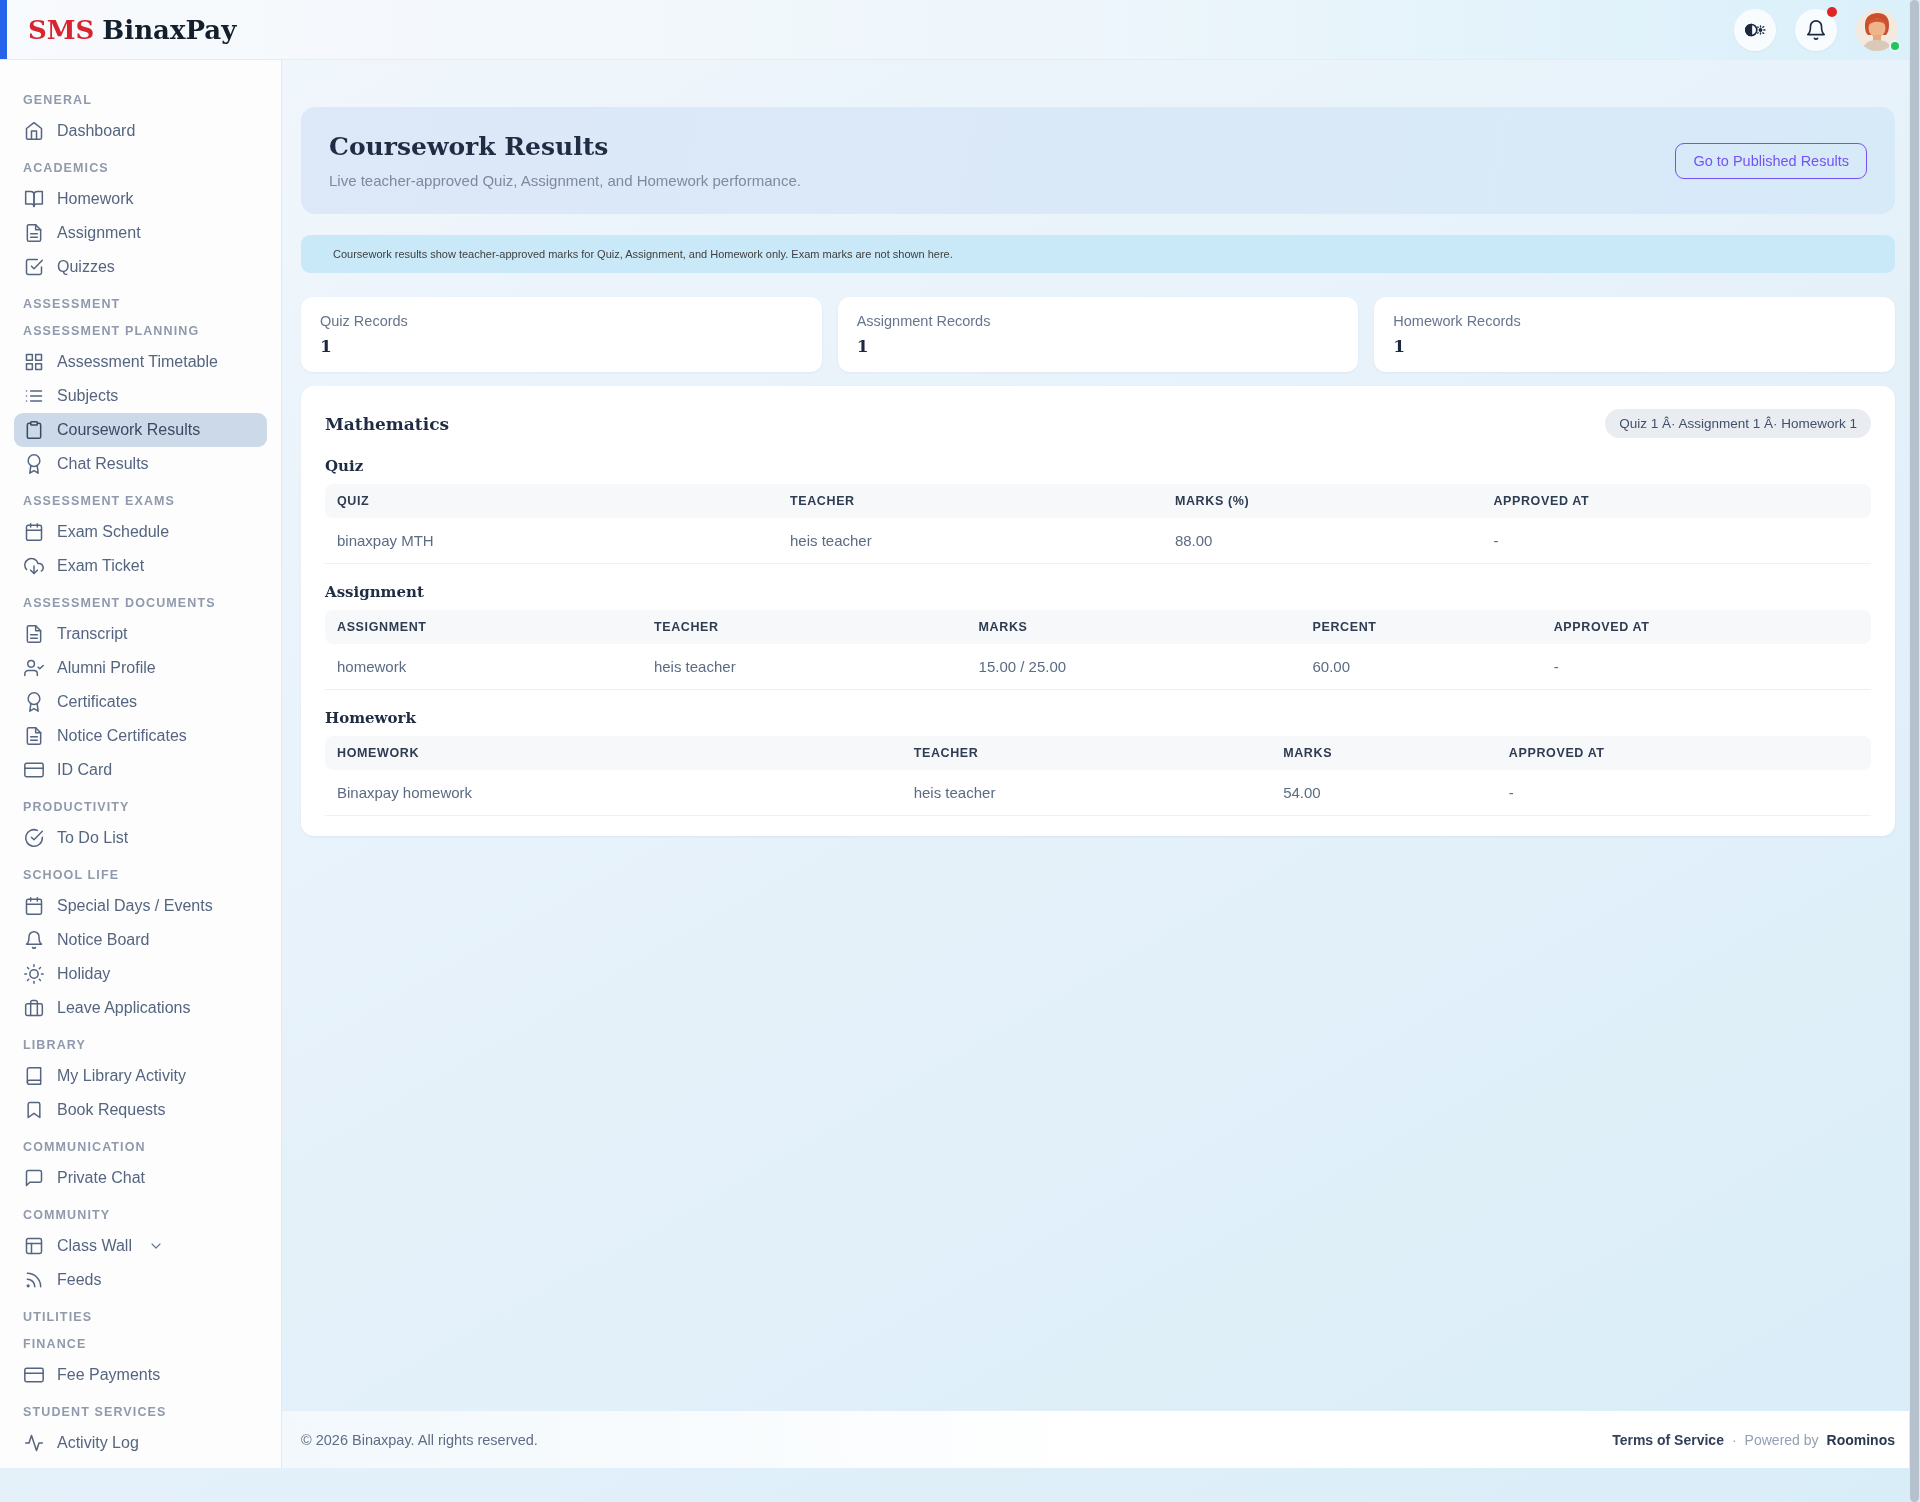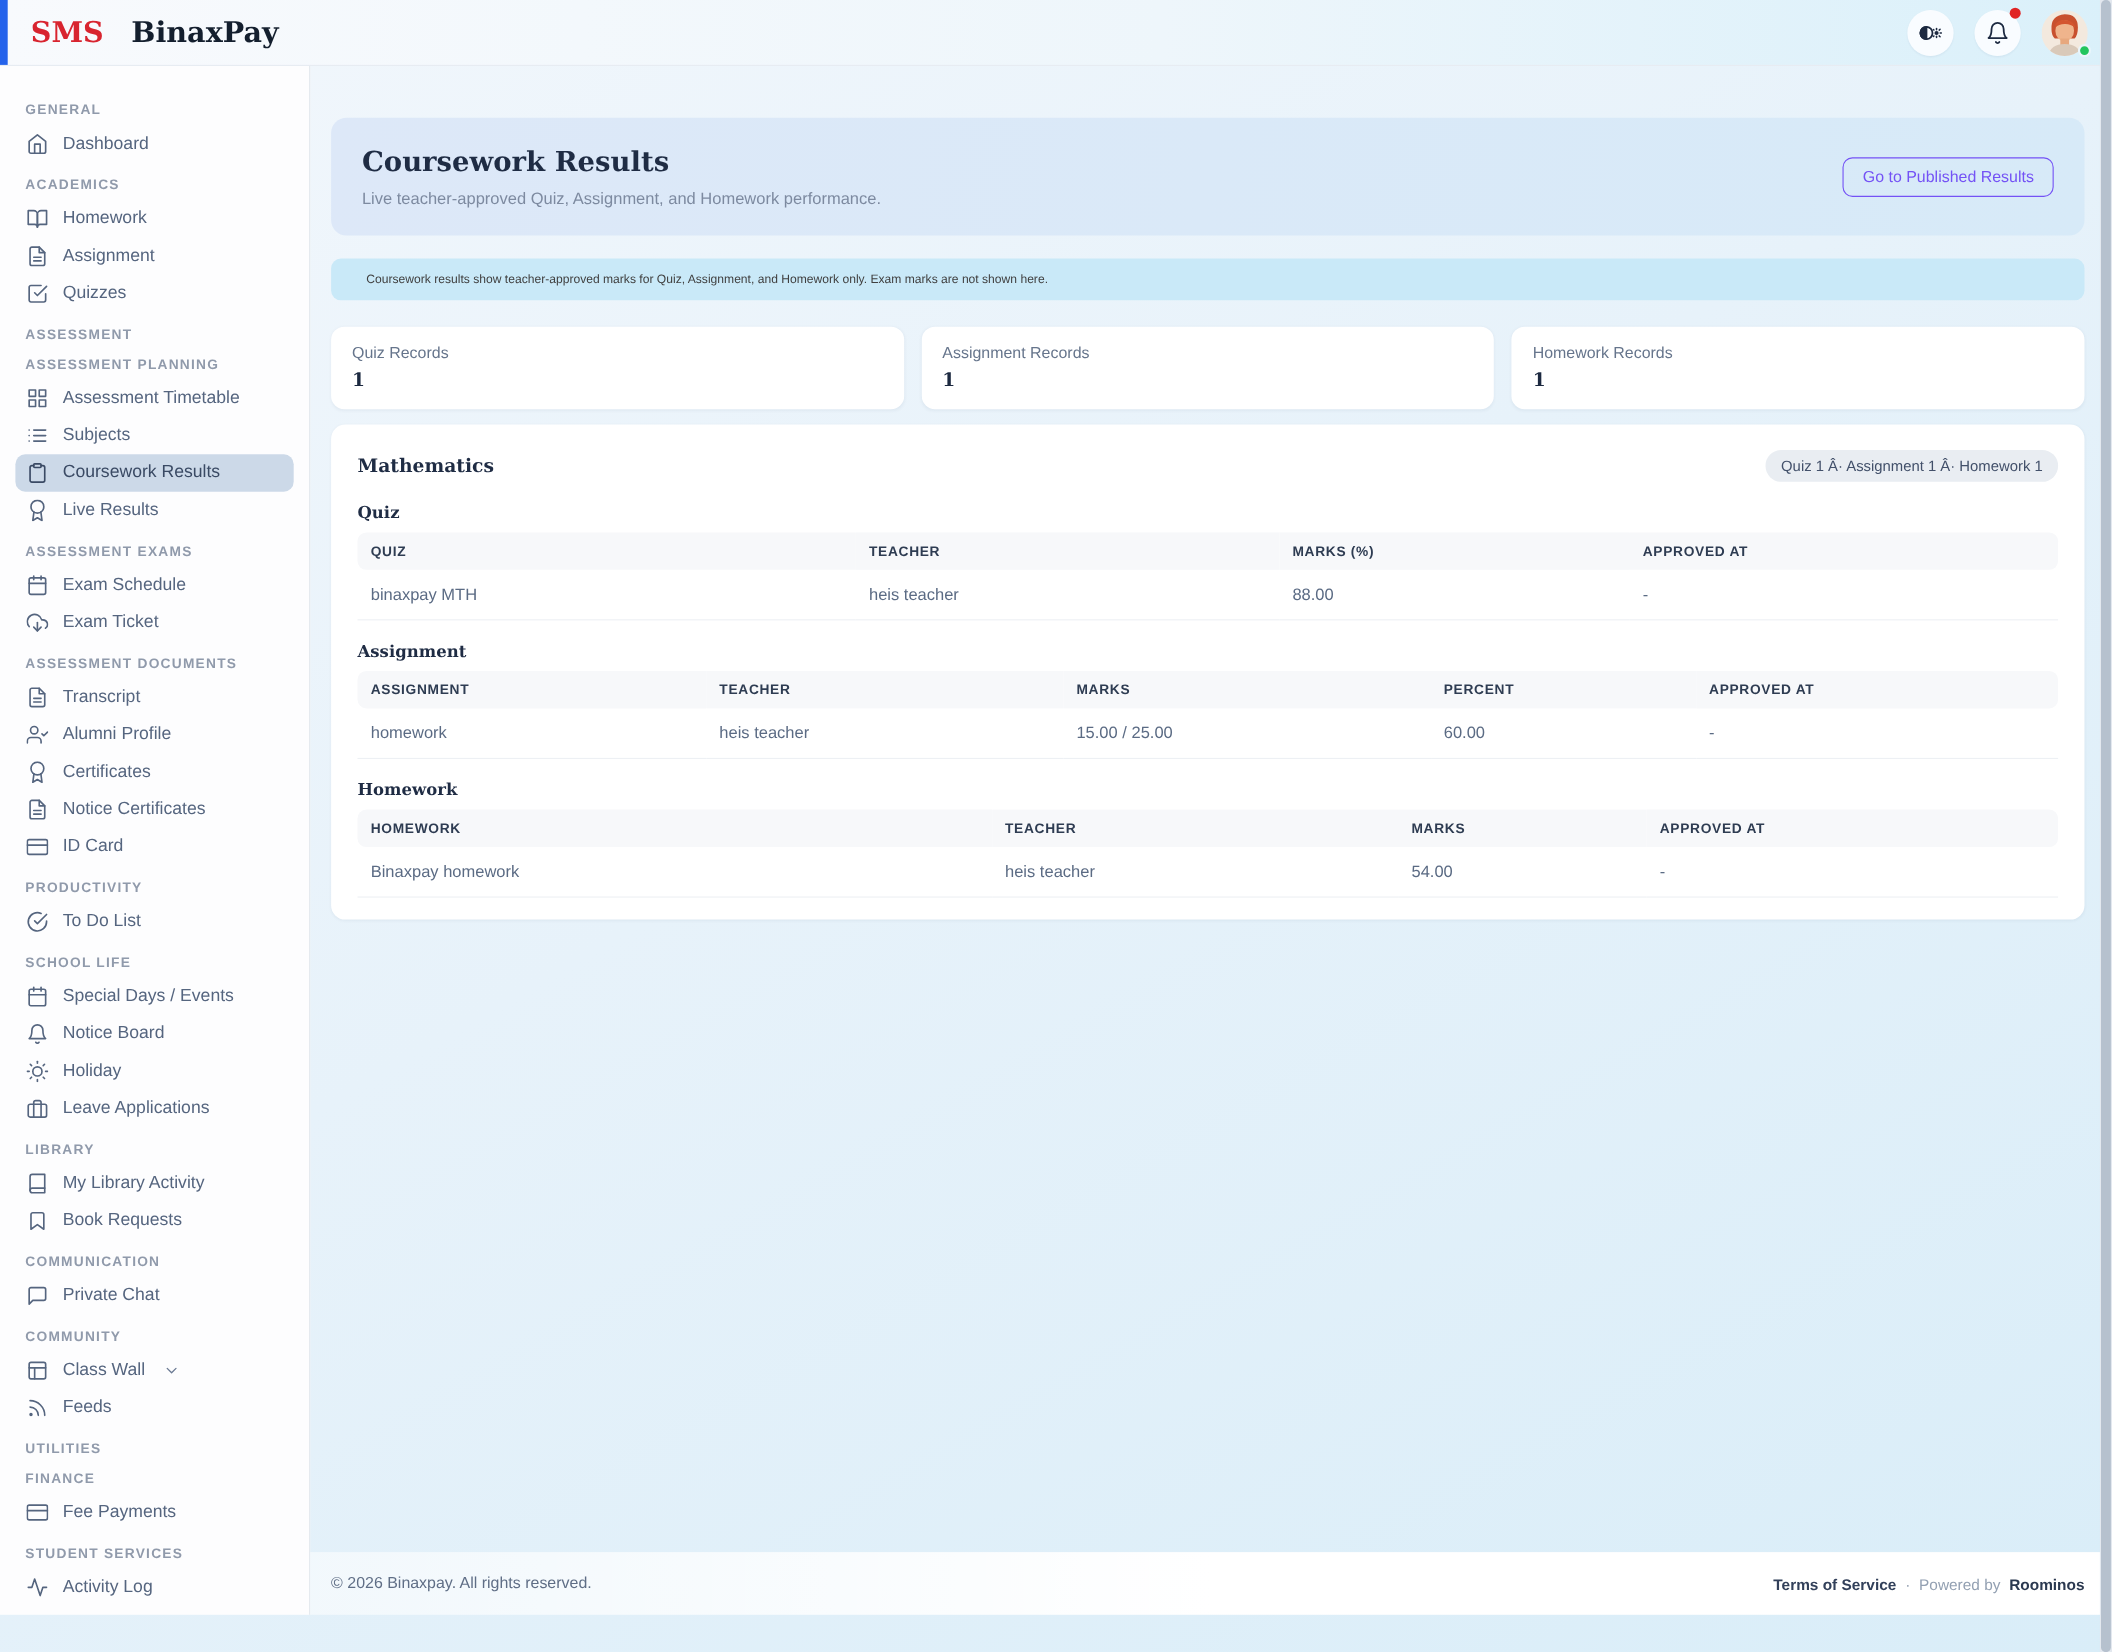--- a/index.html
+++ b/index.html
@@ -8,21 +8,21 @@
     font-family:"Liberation Sans", sans-serif;
     background:linear-gradient(150deg,#f2f7fc 0%,#e7f2fa 45%,#d9edf8 100%);
     overflow:hidden; position:relative; color:#5b6b84;
   }
   
   .topbar{height:60px;display:flex;align-items:center;position:relative;
     background:linear-gradient(90deg,#f8fafd 0%,#eef6fb 55%,#daf0fa 100%);
     border-bottom:1px solid #e7ecf2;}
   .accent{width:7px;height:100%;background:var(--accent-blue,#2563eb);}
   .logo{margin-left:21px;font-family:"DejaVu Serif",serif;font-weight:700;font-size:26px;line-height:1;}
-  .logo .sms{color:var(--logo-red,#d8242f);margin-right:25px;}
+  .logo .sms{color:var(--logo-red,#d8242f);margin-right:8px;}
   .logo .brand{color:#141f2e;}
   .topbar-right{margin-left:auto;display:flex;align-items:center;gap:19px;padding-right:22px;}
   .icon-btn{width:42px;height:42px;border-radius:50%;border:none;cursor:pointer;position:relative;
     background:rgba(252,253,255,.9);display:flex;align-items:center;justify-content:center;
     box-shadow:0 1px 2px rgba(20,40,80,.06);color:#1c2940;}
   .icon-btn svg{width:22px;height:22px;}
   .alert-dot{position:absolute;top:-2px;right:0;width:10px;height:10px;border-radius:50%;background:var(--alert-red,#e02424);}
   .avatar{width:42px;height:42px;border-radius:50%;position:relative;cursor:pointer;}
   .avatar > svg{width:42px;height:42px;display:block;}
   .status-dot{position:absolute;bottom:-1px;right:-3px;width:12px;height:12px;border-radius:50%;
@@ -211,21 +211,21 @@
         </span>
         <span>Coursework Results</span>
       </div>
       <div class="side-item">
         <span class="side-icon">
           <svg viewBox="0 0 24 24" fill="none" stroke="currentColor" stroke-width="1.8" stroke-linecap="round" stroke-linejoin="round">
             <circle cx="12" cy="8" r="7"></circle>
             <polyline points="8.21 13.89 7 23 12 20 17 23 15.79 13.88"></polyline>
           </svg>
         </span>
-        <span>Live Results</span>
+        <span>Chat Results</span>
       </div>
       <div class="side-section">ASSESSMENT EXAMS</div>
       <div class="side-item">
         <span class="side-icon">
           <svg viewBox="0 0 24 24" fill="none" stroke="currentColor" stroke-width="1.8" stroke-linecap="round" stroke-linejoin="round">
             <rect x="3" y="4" width="18" height="18" rx="2"></rect>
             <line x1="16" y1="2" x2="16" y2="6"></line>
             <line x1="8" y1="2" x2="8" y2="6"></line>
             <line x1="3" y1="10" x2="21" y2="10"></line>
           </svg>

